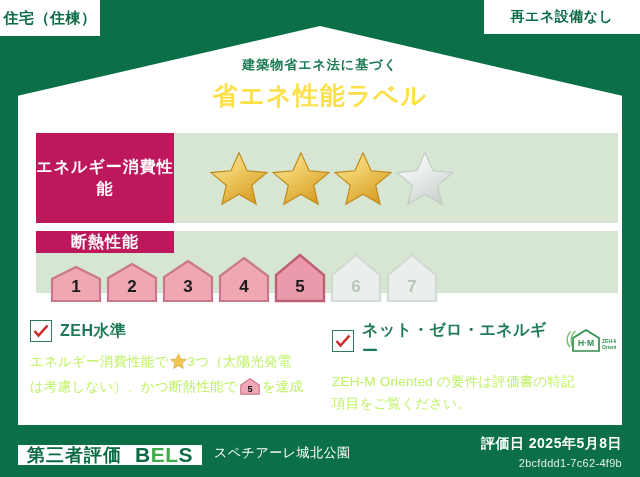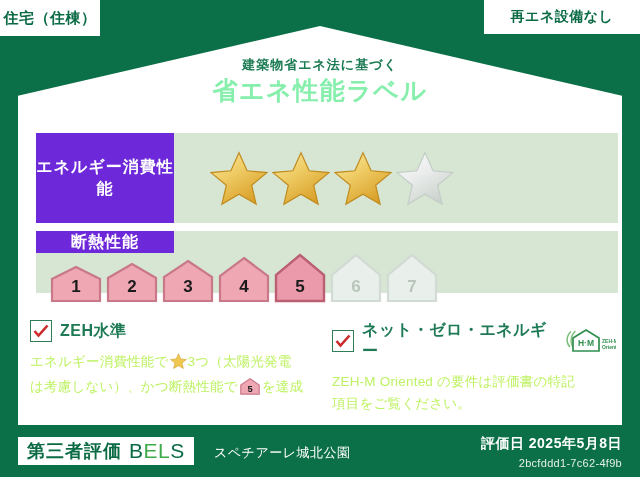--- a/index.html
+++ b/index.html
@@ -32,35 +32,35 @@
     position:absolute;left:18px;right:18px;top:26px;bottom:52px;
     background:#ffffff;z-index:2;
     clip-path:polygon(0% 17.5%, 50% 0%, 100% 17.5%, 100% 100%, 0% 100%);
   }
 
   
   .title-wrap{
     position:absolute;left:0;right:0;top:56px;text-align:center;z-index:5;
   }
   .title-sub{font-size:13px;font-weight:bold;color:#1a7a52;letter-spacing:1px;}
-  .title-main{font-size:25px;font-weight:bold;color:#86efac;letter-spacing:1.5px;}
+  .title-main{font-size:25px;font-weight:bold;color:#fde047;letter-spacing:1.5px;margin-top:5px;}
 
   
   .watermark{
     position:absolute;left:140px;top:190px;z-index:3;
     font-size:45px;font-weight:bold;color:rgba(255,255,255,.55);
     letter-spacing:4px;pointer-events:none;white-space:nowrap;
   }
 
   
   .rows{position:absolute;left:36px;right:22px;top:133px;z-index:4;}
   .perf-row{display:flex;align-items:stretch;background:#d6e6d3;height:90px;margin-bottom:8px;}
   .perf-row.second{height:62px;margin-bottom:0;flex-direction:column;}
   .row-label{
-    width:138px;flex:none;background:#6d28d9;color:#ffffff;
+    width:138px;flex:none;background:#be185d;color:#ffffff;
     display:flex;align-items:center;justify-content:center;text-align:center;
     font-size:16px;font-weight:bold;line-height:1.35;letter-spacing:1px;
   }
   .row-body{flex:1;display:flex;align-items:center;}
 
   
   .stars{display:flex;align-items:center;gap:4px;margin-left:36px;}
   .star{width:58px;height:56px;display:block;}
 
   
@@ -89,25 +89,25 @@
   .crit-body{
     margin-top:9px;font-size:13.5px;color:#bef264;line-height:1.65;letter-spacing:.2px;
   }
   .inline-star{display:inline-block;vertical-align:-3px;margin:0 1px;}
   .inline-grade{display:inline-block;vertical-align:-4px;margin:0 2px;}
   .zehm-logo{margin-left:4px;display:inline-flex;align-items:center;vertical-align:-8px;}
 
   
   .footer{position:absolute;left:0;right:0;bottom:0;height:52px;z-index:6;}
   .bels-box{
-    position:absolute;left:18px;bottom:12px;height:28px;background:#ffffff;
+    position:absolute;left:18px;bottom:12px;height:20px;background:#ffffff;
     display:flex;align-items:center;padding:0 9px;
   }
   .bels-jp{font-size:18px;font-weight:bold;color:#0b6b45;letter-spacing:1px;}
-  .bels-word{font-size:21px;font-weight:normal;letter-spacing:.5px;margin-left:7px;}
+  .bels-word{font-size:21px;font-weight:bold;letter-spacing:.5px;margin-left:13px;}
   .bels-word .b{color:#0b6b45;}
   .bels-word .e{color:#3faa4a;}
   .bels-word .l{color:#3faa4a;}
   .bels-word .s{color:#0b6b45;}
   .bldg-name{
     position:absolute;left:214px;bottom:15px;color:#ffffff;font-size:13px;letter-spacing:.5px;
   }
   .eval-date{
     position:absolute;right:18px;bottom:24px;color:#ffffff;font-size:14px;
     font-weight:bold;letter-spacing:.5px;

